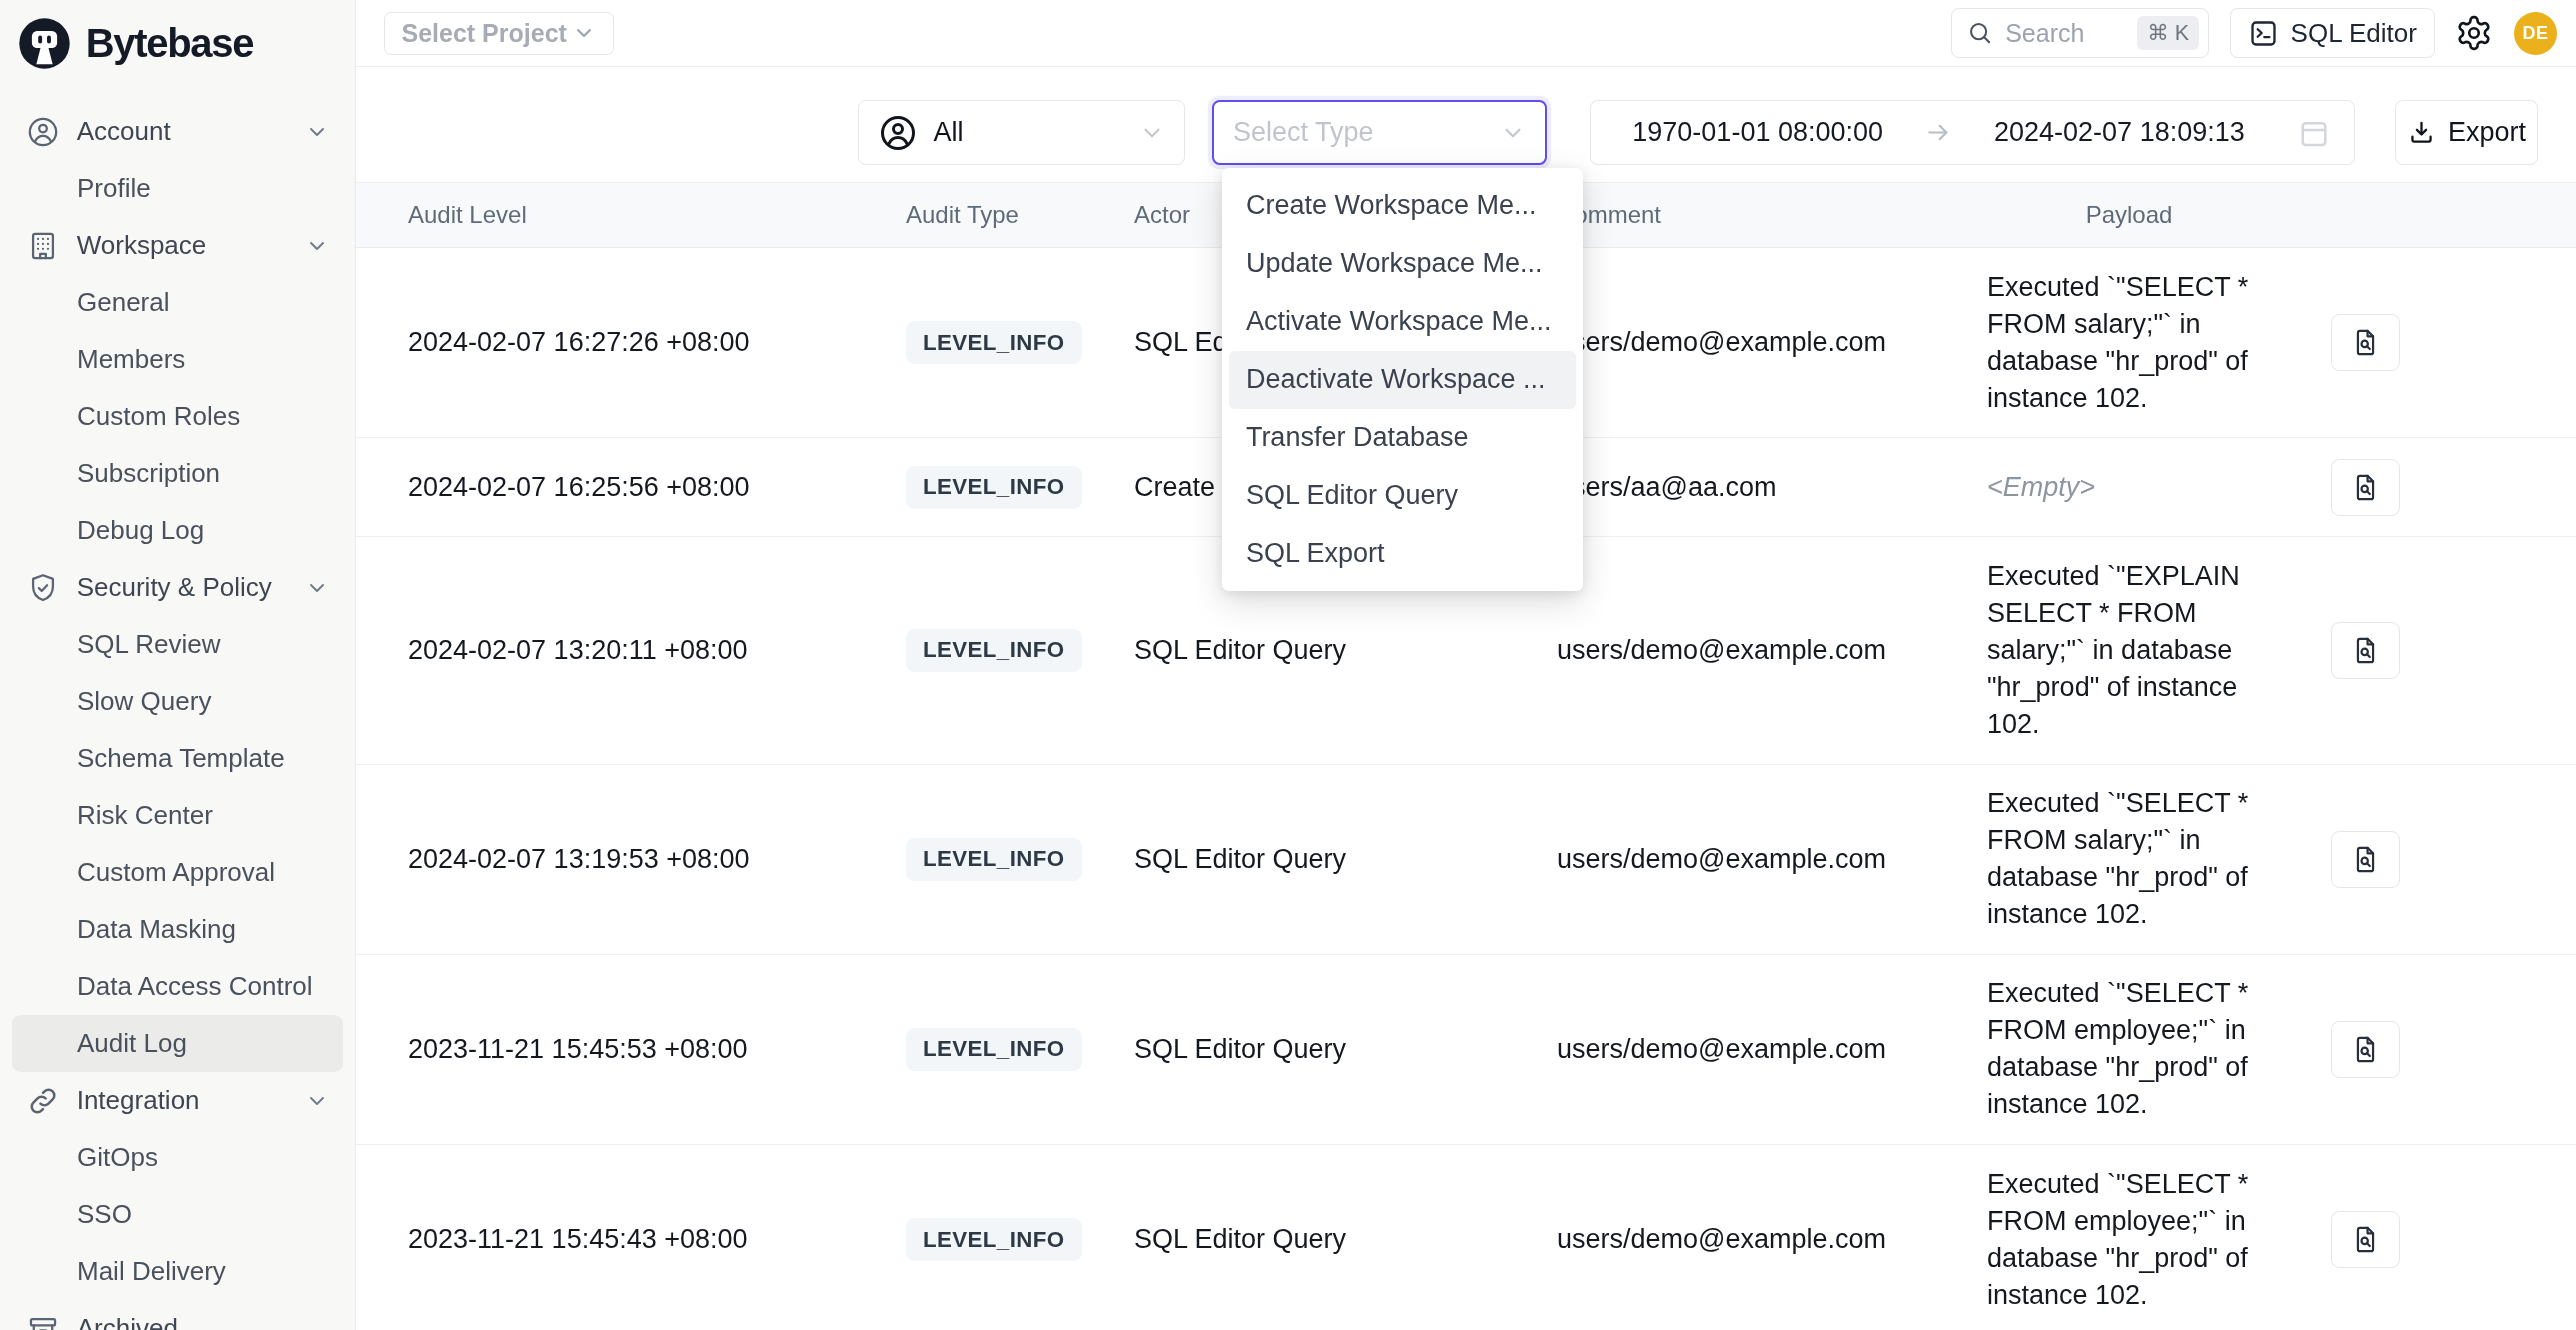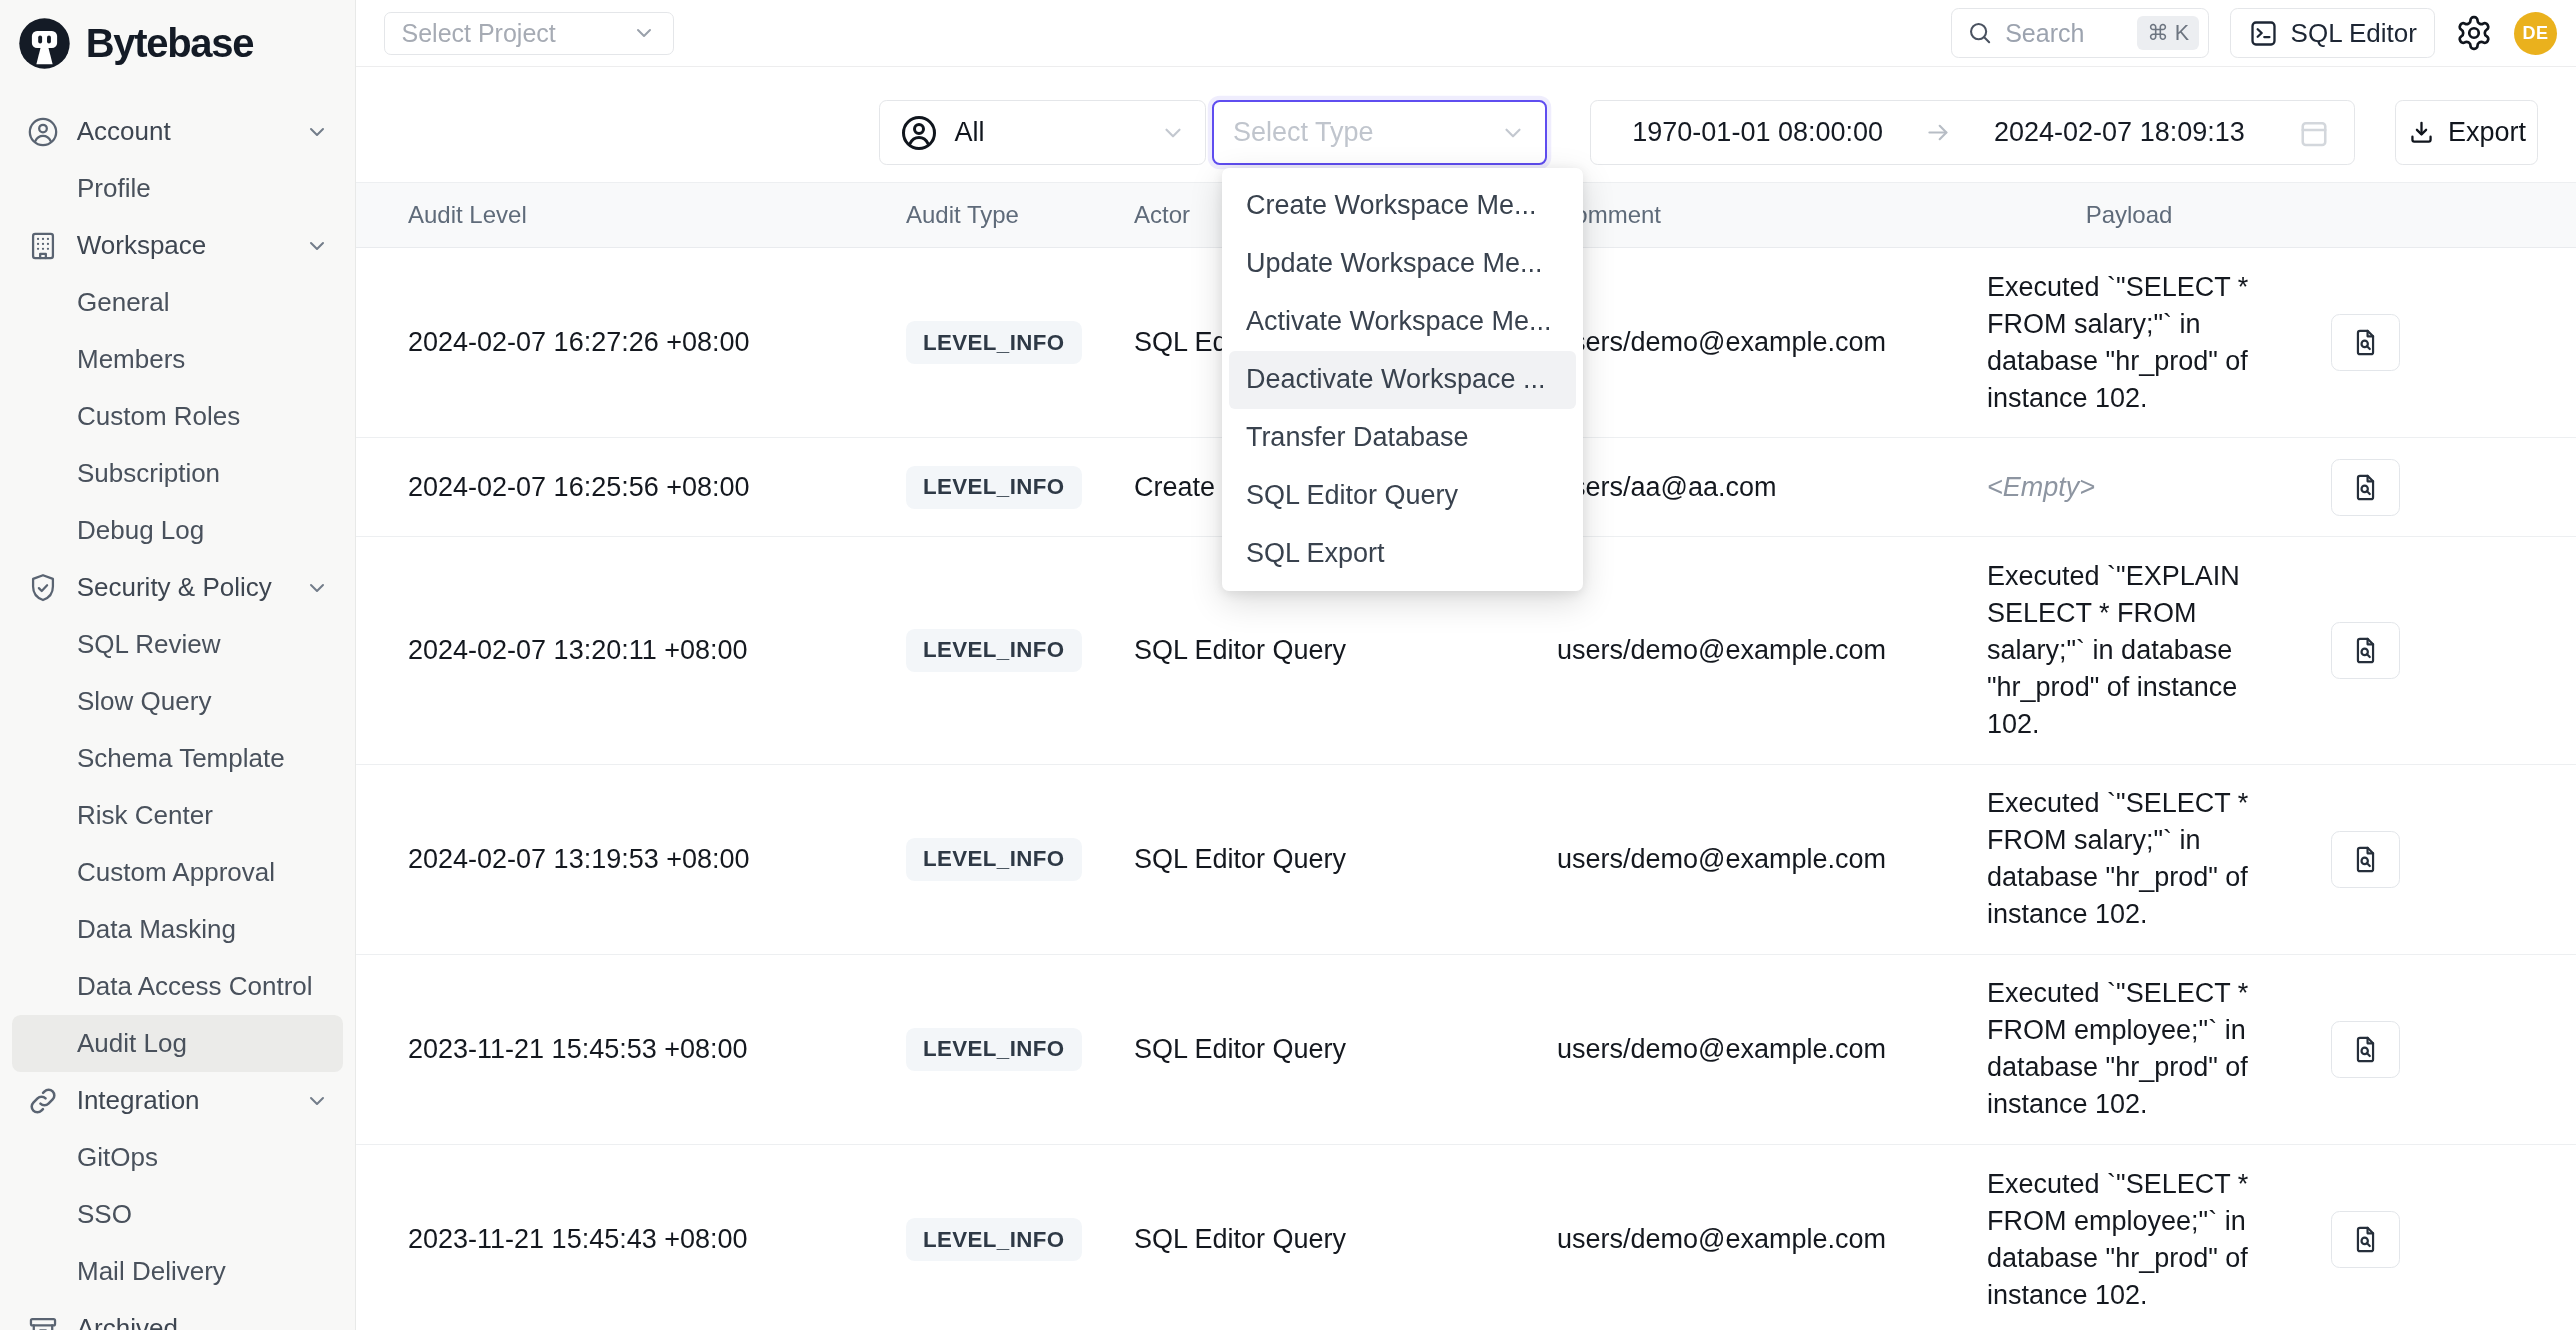--- a/index.html
+++ b/index.html
@@ -16,39 +16,39 @@
   .nav-group { gap:17px; font-size:26px; font-weight:500; color:#3e4651; }
   .nav-group .gicon { width:34px; height:34px; color:#5a6472; display:flex; }
   .nav-group .chev { margin-left:auto; width:24px; height:24px; color:#737d8a; }
   .nav-child { padding-left:65px; font-size:26px; color:#49515c; }
   .nav-item.selected { background:#ebebe9; }
 
   
   .main { flex:1; position:relative; background:#fff; overflow:hidden; }
 
   .topbar { height:67px; border-bottom:1.7px solid #ededee; display:flex; align-items:center; justify-content:space-between; padding:0 19px 0 27.5px; }
-  .project-select { width:290px; height:43px; border:1.7px solid #e4e6e9; border-radius:6.9px; display:flex; align-items:center; padding:0 17px; color:#a6abb4; font-size:25px; cursor:pointer; }
+  .project-select { width:230px; height:43px; border:1.7px solid #e4e6e9; border-radius:6.9px; display:flex; align-items:center; padding:0 17px; color:#a6abb4; font-size:25px; cursor:pointer;font-weight:bold; }
   .project-select .chev { margin-left:auto; width:24px; height:24px; color:#9aa1ab; }
   .topbar-right { display:flex; align-items:center; gap:20.6px; }
   .searchbox { width:258px; height:50px; border:1.7px solid #e4e6e9; border-radius:7.7px; display:flex; align-items:center; gap:12px; padding:0 8.6px 0 13.7px; color:#9ca3af; font-size:25px; cursor:text; }
   .searchbox .sicon { width:27.5px; height:27.5px; color:#4a5260; }
   .kbd { background:#eceef1; border-radius:6px; padding:4.3px 10.3px; font-size:21.5px; color:#6d7580; margin-left:auto; white-space:nowrap; }
   .sqleditor-btn { height:50px; border:1.7px solid #e4e6e9; border-radius:7.7px; display:flex; align-items:center; gap:12px; padding:0 17px; font-size:26px; color:#1d2634; background:#fff; cursor:pointer; }
   .sqleditor-btn .ticon { width:31px; height:31px; color:#1d2634; }
   .gear-btn { width:38px; height:38px; color:#10151d; cursor:pointer; display:flex; }
   .avatar { width:43px; height:43px; border-radius:50%; background:#eab11d; color:#fff; font-size:18px; font-weight:700; display:flex; align-items:center; justify-content:center; cursor:pointer; letter-spacing:0.4px; }
 
   
   .content { padding-top:33px; }
   .filterbar { display:flex; align-items:center; justify-content:flex-end; padding-right:38px; }
   .fbox { height:65px; border:1.7px solid #e4e6e9; border-radius:7.7px; background:#fff; display:flex; align-items:center; font-size:27px; }
   .all-select { width:327px; padding:0 19px; gap:15.5px; color:#10151d; cursor:pointer; }
   .all-select .uicon { width:40px; height:40px; color:#10151d; }
   .all-select .chev, .type-select .chev { margin-left:auto; width:26px; height:26px; color:#c3c8d0; }
-  .type-select { width:335px; margin-left:6px; padding:0 19px; color:#c0c5cd; border:2.6px solid #5f4df0; box-shadow:0 0 0 4.3px rgba(95,77,240,.10); cursor:pointer;align-items:center; }
+  .type-select { width:335px; margin-left:27px; padding:0 19px; color:#c0c5cd; border:2.6px solid #5f4df0; box-shadow:0 0 0 4.3px rgba(95,77,240,.10); cursor:pointer;align-items:center; }
   .daterange { width:765px; margin-left:43px; padding:0 22.3px; color:#151a23; cursor:pointer; }
   .daterange .arrow { margin:0 41px; width:29px; height:29px; color:#b7bdc5; }
   .daterange .from { margin-left:19px; }
   .daterange .cal { margin-left:auto; width:36px; height:36px; color:#d3d7dc; }
   .export-btn { width:143px; margin-left:40px; display:flex; align-items:center; justify-content:center; gap:12px; color:#10151d; cursor:pointer; }
   .export-btn .dicon { width:29px; height:29px; }
 
   
   .table { margin-top:17px; border-top:1.7px solid #edeff1; }
   .thead, .trow { display:grid; grid-template-columns:498px 228px 423px 430px 284px 189px; padding-left:52px; align-items:center; }

